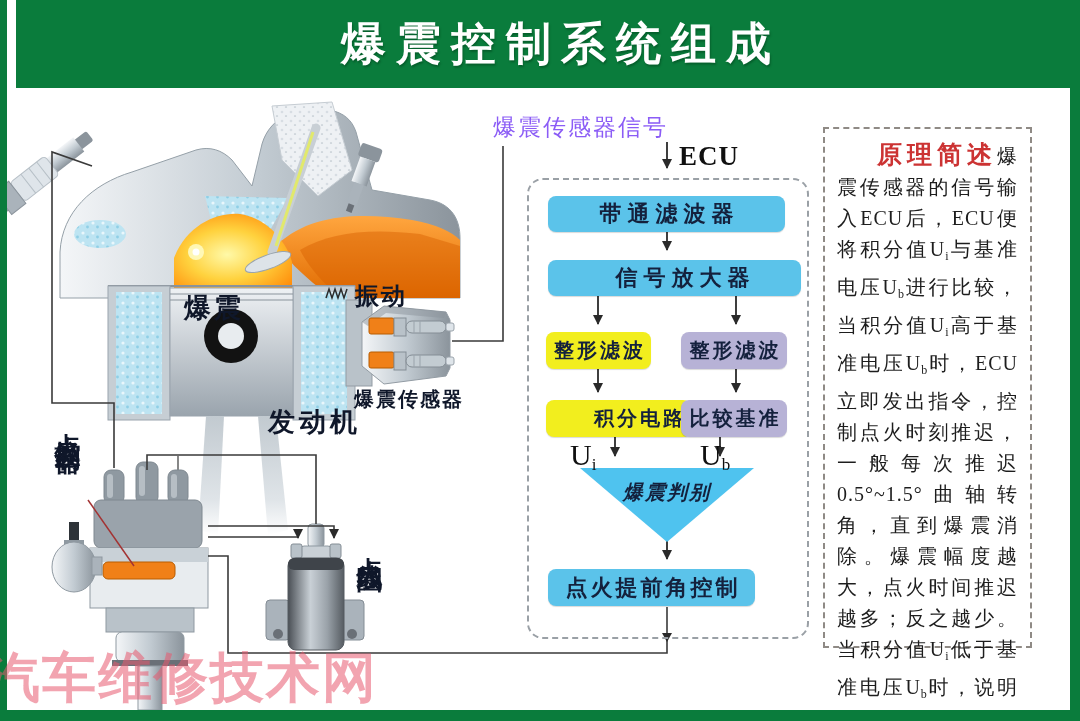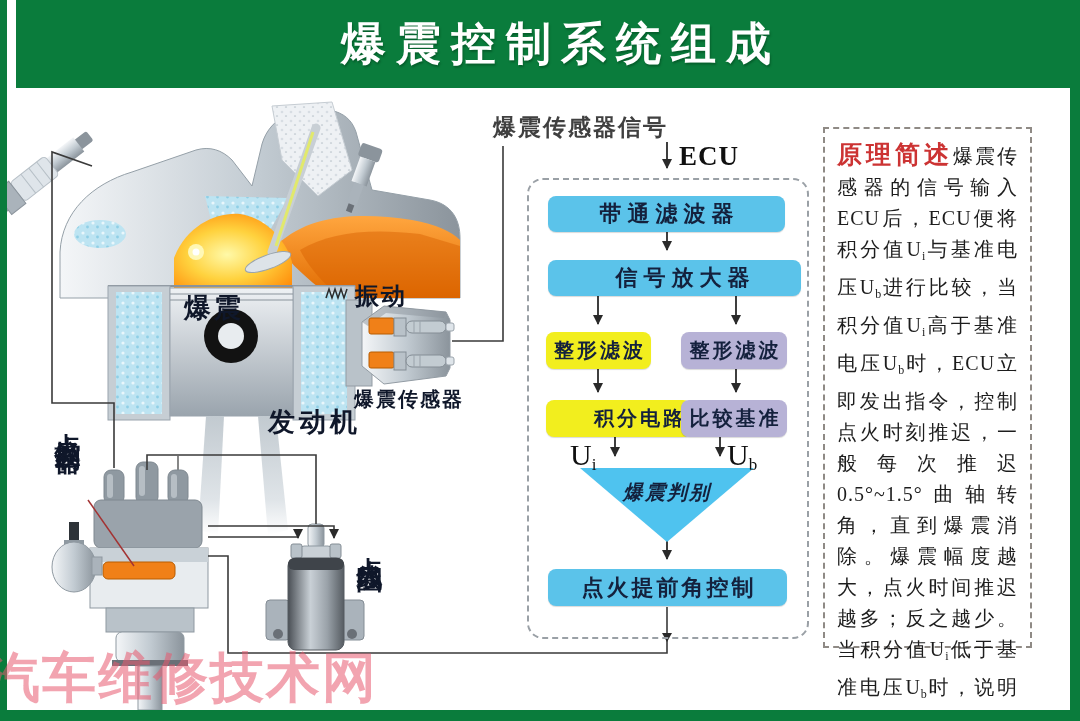--- a/index.html
+++ b/index.html
@@ -16,42 +16,42 @@
   .b-bottom{left:0;top:710px;width:1080px;height:11px;background:var(--green);z-index:40;}
   
   svg.art{left:0;top:0;z-index:1;}
   
   .ecu-box{left:527px;top:178px;width:278px;height:457px;border:2px dashed #9aa0a6;
            border-radius:16px;z-index:2;}
   .principle-panel{left:823px;top:127px;width:209px;height:521px;border:2px dashed #8f8a85;
            padding:10px 12px;box-sizing:border-box;z-index:3;}
   .principle-text{font-family:"Liberation Serif",serif;font-size:20px;line-height:31px;
            letter-spacing:1px;color:#1d1d1d;text-align:justify;}
-  .seg-head{color:var(--red);font-weight:bold;font-size:25px;letter-spacing:3px;}
+  .seg-head{color:var(--red);font-weight:bold;font-size:25px;letter-spacing:3px;margin-left:40px;}
   .seg-sub{font-size:12px;vertical-align:-4px;letter-spacing:0;}
   
   .fbox{position:absolute;display:flex;align-items:center;justify-content:center;border-radius:8px;
         font-family:"Liberation Serif",serif;font-weight:700;color:var(--box-text);z-index:3;
         box-shadow:0 1px 1px rgba(0,0,0,.15);}
   .fbox.big{width:237px;height:36px;font-size:22px;letter-spacing:6px;text-indent:6px;}
   .fbox.small{width:105px;height:37px;font-size:20px;letter-spacing:3px;text-indent:3px;}
   .fbox.blue{background:var(--blue);border-radius:8px;}
   .fbox.yellow{background:var(--yellow);}
   .fbox.purple{background:var(--purple);}
   .lbl{position:absolute;font-family:"Liberation Serif",serif;font-weight:700;color:#0f172a;z-index:3;}
   .vlbl{writing-mode:vertical-rl;text-orientation:upright;letter-spacing:4px;}
   .ulab{position:absolute;font-family:"Liberation Serif",serif;color:#101010;font-size:30px;z-index:3;}
   .ulab .s{font-size:17px;vertical-align:-5px;}
   .tri-label{position:absolute;left:587px;top:479px;width:160px;text-align:center;z-index:3;
         font-family:"Liberation Serif",serif;font-weight:700;font-size:20px;letter-spacing:2px;
         color:var(--box-text);font-style:italic;}
   .ecu-tag{position:absolute;left:679px;top:141px;font-family:"Liberation Serif",serif;
         font-weight:700;font-size:27px;letter-spacing:1px;color:#101010;z-index:3;}
-  .input-tag{position:absolute;left:493px;top:112px;font-weight:700;font-size:23px;
-        letter-spacing:2px;color:#404040;z-index:3;font-family:"Liberation Sans",sans-serif;}
+  .input-tag{position:absolute;left:493px;top:112px;font-weight:400;font-size:23px;
+        letter-spacing:2px;color:#8b5cf6;z-index:3;font-family:"Liberation Sans",sans-serif;}
   
   .wm1{left:-14px;top:642px;font-size:54px;font-weight:900;letter-spacing:2px;
        color:var(--wm-pink);z-index:50;white-space:nowrap;}
   .wm2{left:28px;top:688px;font-size:28px;font-weight:700;letter-spacing:5px;
        color:var(--wm-orange);z-index:50;white-space:nowrap;}
 </style>
 </head>
 <body>
 
 <div class="stage">
@@ -254,26 +254,26 @@
   <div class="fbox blue big" style="left:548px;top:196px;">带通滤波器</div>
   <div class="fbox blue big" style="left:548px;top:260px;padding-left:16px;">信号放大器</div>
   <div class="fbox yellow small" style="left:546px;top:332px;">整形滤波</div>
   <div class="fbox purple small" style="left:681px;top:332px;width:106px;">整形滤波</div>
   <div class="fbox yellow small" style="left:546px;top:400px;padding-left:40px;">积分电路</div>
   <div class="fbox purple small" style="left:681px;top:400px;width:106px;">比较基准</div>
 
   <div class="ulab" style="left:570px;top:438px;">
     <span>U</span><span class="s">i</span>
   </div>
-  <div class="ulab" style="left:727px;top:438px;">
+  <div class="ulab" style="left:700px;top:438px;">
     <span>U</span><span class="s">b</span>
   </div>
 
   <div class="tri-label">爆震判别</div>
-  <div class="fbox blue" style="left:548px;top:569px;width:239px;height:37px;font-size:22px;letter-spacing:3px;text-indent:3px;">点火提前角控制</div>
+  <div class="fbox blue" style="left:548px;top:569px;width:207px;height:37px;font-size:22px;letter-spacing:3px;text-indent:3px;">点火提前角控制</div>
 
   <div class="lbl" style="left:184px;top:290px;font-size:27px;letter-spacing:3px;">爆震</div>
   <div class="lbl" style="left:355px;top:280px;font-size:24px;letter-spacing:2px;">振动</div>
   <div class="lbl" style="left:268px;top:404px;font-size:27px;letter-spacing:4px;">发动机</div>
   <div class="lbl" style="left:354px;top:386px;font-size:20px;letter-spacing:2px;text-align:center;">爆震传感器</div>
   <div class="lbl vlbl" style="left:50px;top:412px;font-size:26px;height:160px;">点火控制器</div>
   <div class="lbl vlbl" style="left:352px;top:536px;font-size:26px;height:130px;">点火线圈</div>
 
   <div class="abs principle-panel">
     <div class="principle-text"><span class="seg-head">原理简述</span><span>爆震传感器的信号输入ECU后，ECU便将积分值U</span><span class="seg-sub">i</span><span>与基准电压U</span><span class="seg-sub">b</span><span>进行比较，当积分值U</span><span class="seg-sub">i</span><span>高于基准电压U</span><span class="seg-sub">b</span><span>时，ECU立即发出指令，控制点火时刻推迟，一般每次推迟0.5°~1.5°曲轴转角，直到爆震消除。爆震幅度越大，点火时间推迟越多；反之越少。当积分值U</span><span class="seg-sub">i</span><span>低于基准电压U</span><span class="seg-sub">b</span><span>时，说明爆震已经消除，ECU又递增一定量的提前角控制点火，直到再次产生爆震为止。</span></div>

